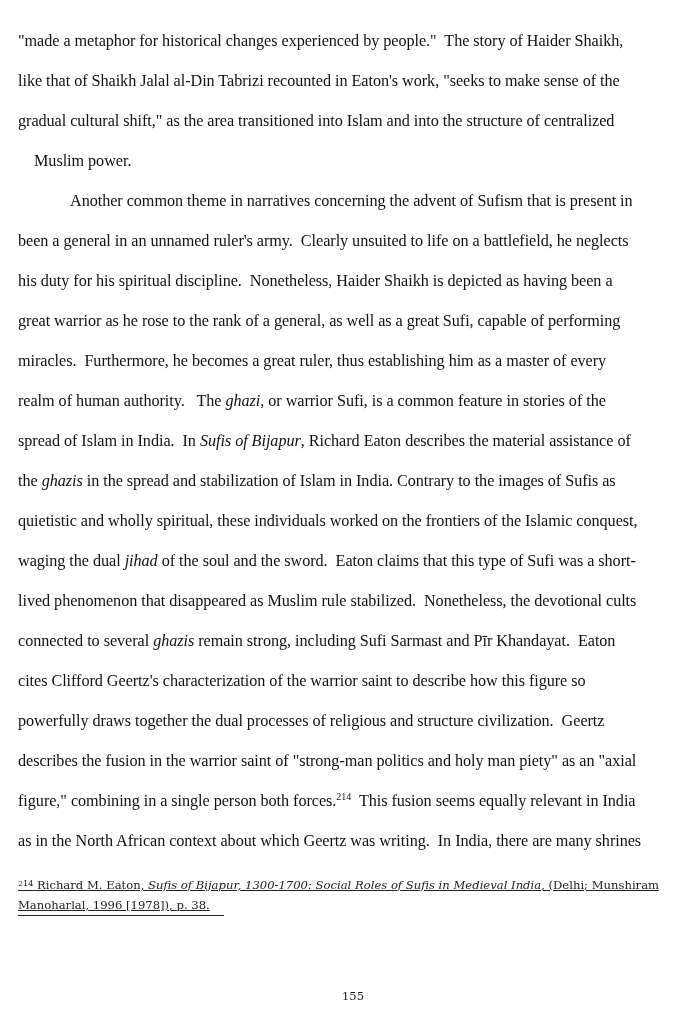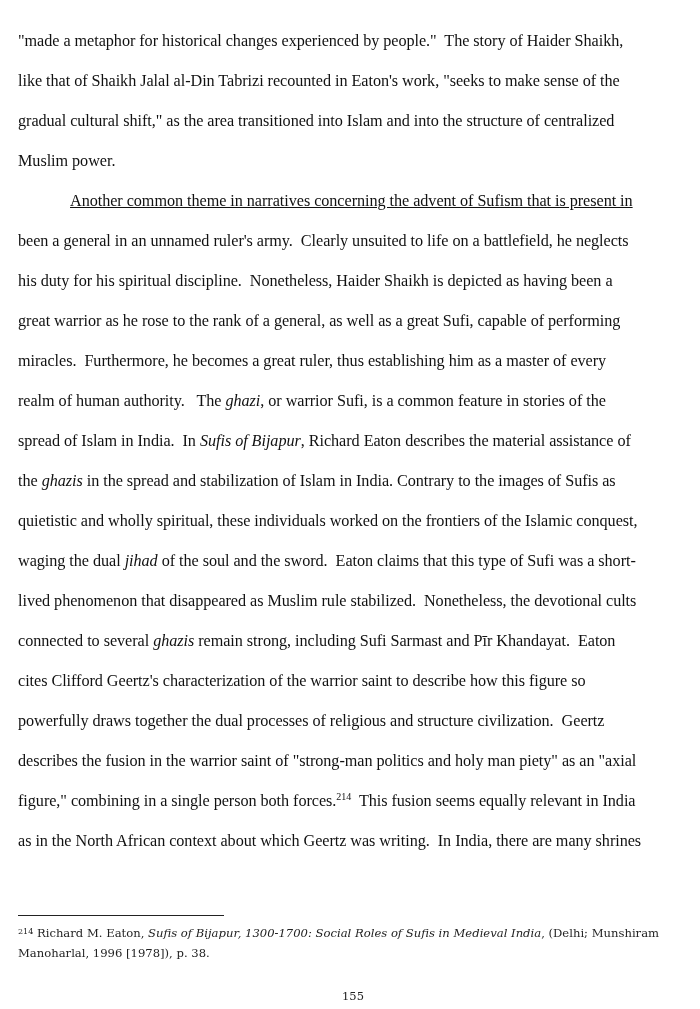--- a/index.html
+++ b/index.html
@@ -4,47 +4,47 @@
   <style>
     html, body { margin: 0; padding: 0; background: #ffffff; }
     body { width: 700px; height: 1009px; position: relative; overflow: hidden; color: #111; }
     .page { position: absolute; left: 0; top: 0; width: 700px; height: 1009px; }
     .body-text {
       position: absolute; left: 18px; top: 21px; width: 670px;
       font-family: "Liberation Serif", serif; font-size: 16.2px; line-height: 40px;
       letter-spacing: -0.05px;
     }
     .line { display: block; white-space: nowrap; height: 40px; }
-    .indent { padding-left: 52px; text-decoration: underline; }
+    .indent { padding-left: 52px; }
     .body-text i { font-style: italic; }
     .body-text sup { font-size: 10px; vertical-align: 0; position: relative; top: -6px; }
     .fn-rule {
       position: absolute; left: 18px; top: 915px; width: 206px; height: 0;
       border-top: 1px solid #222;
     }
     .footnote {
-      position: absolute; left: 18px; top: 924px; width: 660px;
-      font-family: "DejaVu Serif", serif; font-size: 11.6px; line-height: 18px; color: #222;
+      position: absolute; left: 18px; top: 876px; width: 660px;
+      font-family: "DejaVu Serif", serif; font-size: 11.6px; line-height: 18px; color: #222; text-decoration: underline;
     }
     .footnote .fn-line { display: block; white-space: nowrap; }
     .footnote sup { font-size: 8px; vertical-align: 0; position: relative; top: -3px; }
     .page-number {
       position: absolute; left: 0; top: 989px; width: 706px; text-align: center;
       font-family: "DejaVu Serif", serif; font-size: 11.5px; color: #222;
     }
   </style>
 </head>
 <body>
 
 <div class="page">
   <div class="body-text" id="body-text">
       <span class="line"><span style="white-space: pre;">"made a metaphor for historical changes experienced by people."  The story of Haider Shaikh,</span></span>
       <span class="line"><span style="white-space: pre;">like that of Shaikh Jalal al-Din Tabrizi recounted in Eaton's work, "seeks to make sense of the</span></span>
       <span class="line"><span style="white-space: pre;">gradual cultural shift," as the area transitioned into Islam and into the structure of centralized</span></span>
-      <span class="line"><span style="white-space: pre;">Muslim power.</span></span>
+      <span class="line"><span style="white-space: pre; margin-left: 16px;">Muslim power.</span></span>
       <span class="line indent"><span style="white-space: pre;">Another common theme in narratives concerning the advent of Sufism that is present in</span></span>
       <span class="line"><span style="white-space: pre;">been a general in an unnamed ruler's army.  Clearly unsuited to life on a battlefield, he neglects</span></span>
       <span class="line"><span style="white-space: pre;">his duty for his spiritual discipline.  Nonetheless, Haider Shaikh is depicted as having been a</span></span>
       <span class="line"><span style="white-space: pre;">great warrior as he rose to the rank of a general, as well as a great Sufi, capable of performing</span></span>
       <span class="line"><span style="white-space: pre;">miracles.  Furthermore, he becomes a great ruler, thus establishing him as a master of every</span></span>
       <span class="line"><span style="white-space: pre; margin-top: 36px;">realm of human authority.   The </span><i style="white-space: pre;">ghazi</i><span style="white-space: pre;">, or warrior Sufi, is a common feature in stories of the</span></span>
       <span class="line"><span style="white-space: pre;">spread of Islam in India.  In </span><i style="white-space: pre;">Sufis of Bijapur</i><span style="white-space: pre;">, Richard Eaton describes the material assistance of</span></span>
       <span class="line"><span style="white-space: pre;">the </span><i style="white-space: pre;">ghazis</i><span style="white-space: pre;"> in the spread and stabilization of Islam in India. Contrary to the images of Sufis as</span></span>
       <span class="line"><span style="white-space: pre;">quietistic and wholly spiritual, these individuals worked on the frontiers of the Islamic conquest,</span></span>
       <span class="line"><span style="white-space: pre;">waging the dual </span><i style="white-space: pre;">jihad</i><span style="white-space: pre;"> of the soul and the sword.  Eaton claims that this type of Sufi was a short-</span></span>

